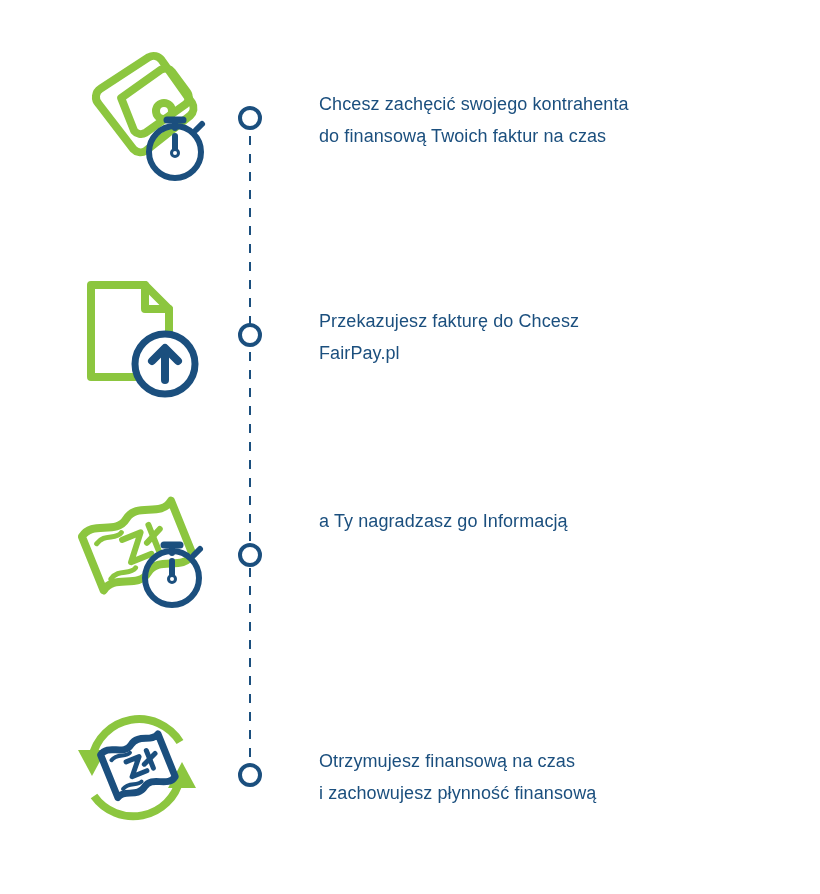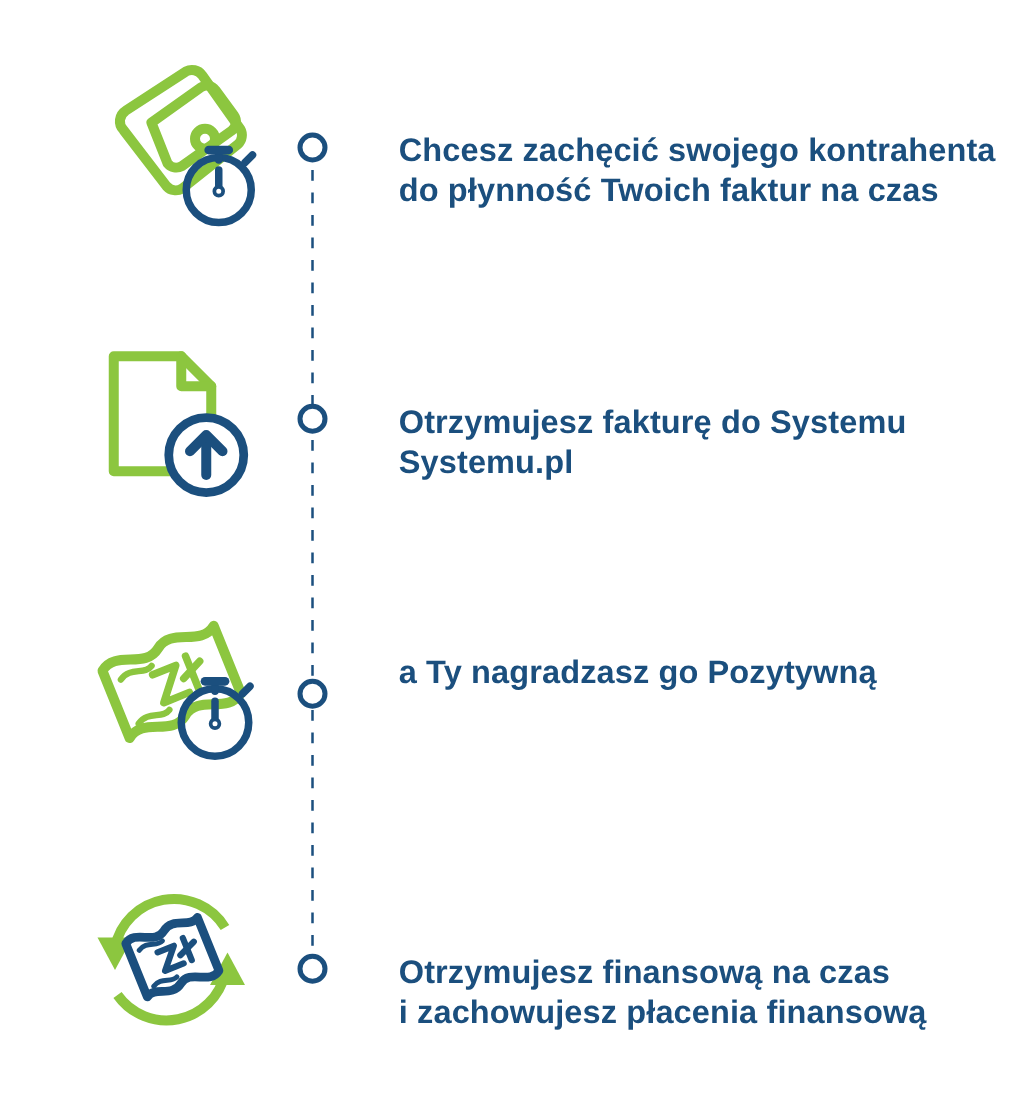--- a/index.html
+++ b/index.html
@@ -76,25 +76,24 @@
     box-sizing: border-box;
     left: 238px;
   }
 
   
   .step-text {
     position: absolute;
     left: 319px;
     width: 470px;
     color: #1b4f7e;
-    font-size: 26px;
+    font-size: 18px;
     line-height: 32px;
     letter-spacing: 0.1px;
-    font-weight: 700;
-    margin-top: 16px;
+    font-weight: 400;
   }
   .step-text .line {
     display: block;
     white-space: nowrap;
   }
 
   
   .step-1 .step-node { top: 50px; }
   .step-1 .step-text { top: 32px; }
 
@@ -137,21 +136,21 @@
           <line x1="107" y1="80" x2="107" y2="95"></line>
         </g>
         <circle cx="107" cy="97" r="3.5" fill="#ffffff" stroke="#1b4f7e" stroke-width="3"></circle>
       </svg>
     </div>
 
     <div class="step-node"></div>
 
     <div class="step-text">
       <span class="line">Chcesz zachęcić swojego kontrahenta</span>
-      <span class="line">do płynność Twoich faktur na czas</span>
+      <span class="line">do finansową Twoich faktur na czas</span>
     </div>
   </div>
 
   <div class="step step-2">
 
     <div class="step-icon">
       <svg viewBox="0 0 140 130" xmlns="http://www.w3.org/2000/svg">
 
         <path d="M 23 13 L 77 13 L 101 37 L 101 105 L 23 105 Z" fill="none" stroke="#8cc63f" stroke-width="8" stroke-linejoin="round" stroke-linecap="round"></path>
         <path d="M 77 13 L 77 37 L 101 37" fill="none" stroke="#8cc63f" stroke-width="8" stroke-linejoin="round" stroke-linecap="round"></path>
@@ -160,22 +159,22 @@
         <g stroke="#1b4f7e" fill="none" stroke-width="8" stroke-linecap="round" stroke-linejoin="round">
           <line x1="97" y1="108" x2="97" y2="78"></line>
           <path d="M 84 89 L 97 76 L 110 89"></path>
         </g>
       </svg>
     </div>
 
     <div class="step-node"></div>
 
     <div class="step-text">
-      <span class="line">Otrzymujesz fakturę do Systemu</span>
-      <span class="line">Systemu.pl</span>
+      <span class="line">Przekazujesz fakturę do Chcesz</span>
+      <span class="line">FairPay.pl</span>
     </div>
   </div>
 
   <div class="step step-3">
 
     <div class="step-icon">
       <svg viewBox="0 0 140 130" xmlns="http://www.w3.org/2000/svg">
         <g transform="rotate(-22 66 60)">
 
           <path d="M 22 30
@@ -202,21 +201,21 @@
           <line x1="126" y1="67" x2="132" y2="61"></line>
           <line x1="104" y1="73" x2="104" y2="89"></line>
         </g>
         <circle cx="104" cy="91" r="3.5" fill="#ffffff" stroke="#1b4f7e" stroke-width="3"></circle>
       </svg>
     </div>
 
     <div class="step-node"></div>
 
     <div class="step-text">
-      <span class="line">a Ty nagradzasz go Pozytywną</span>
+      <span class="line">a Ty nagradzasz go Informacją</span>
     </div>
   </div>
 
   <div class="step step-4">
 
     <div class="step-icon">
       <svg viewBox="0 0 140 130" xmlns="http://www.w3.org/2000/svg">
 
         <g fill="none" stroke="#8cc63f" stroke-width="8" stroke-linecap="butt">
           <path d="M 24 52 A 48 48 0 0 1 112 36"></path>
@@ -240,17 +239,17 @@
             <path d="M 78 61 L 92 55"></path>
           </g>
         </g>
       </svg>
     </div>
 
     <div class="step-node"></div>
 
     <div class="step-text">
       <span class="line">Otrzymujesz finansową na czas</span>
-      <span class="line">i zachowujesz płacenia finansową</span>
+      <span class="line">i zachowujesz płynność finansową</span>
     </div>
   </div>
 
 </div>
 
 </body></html>

